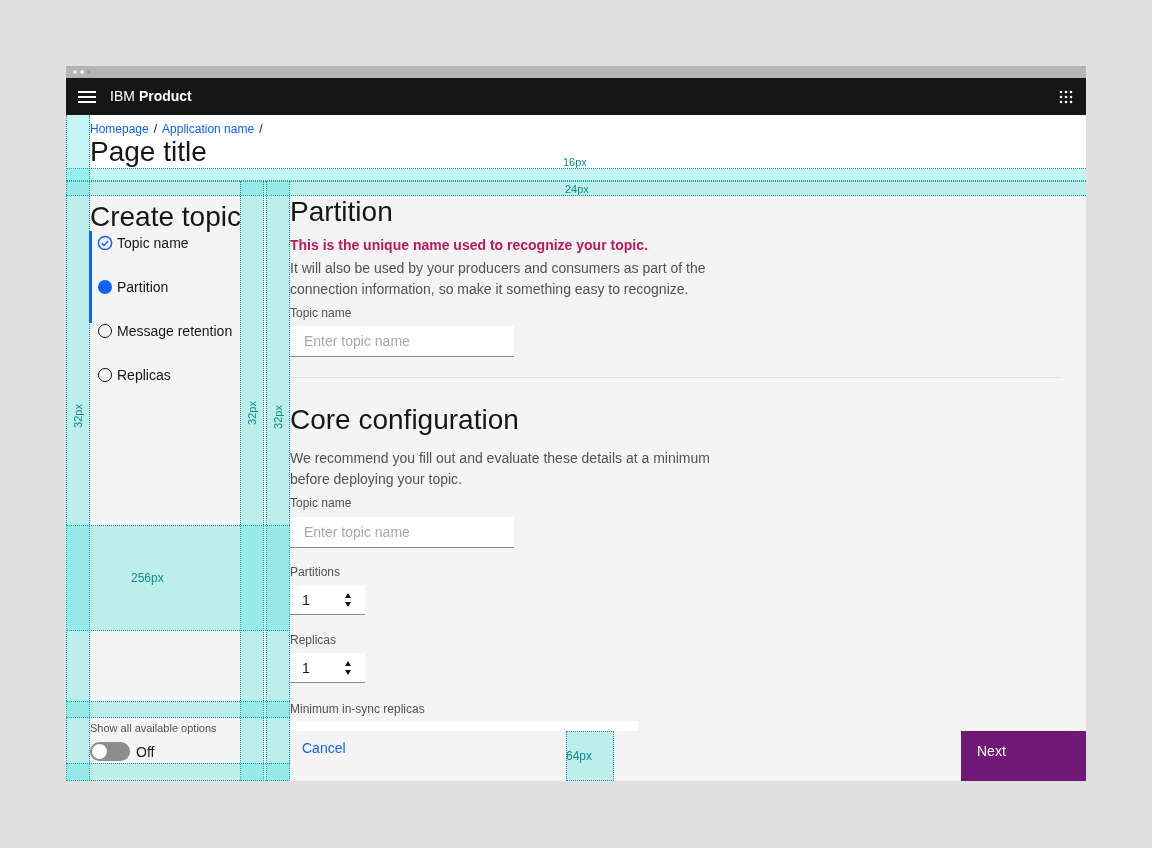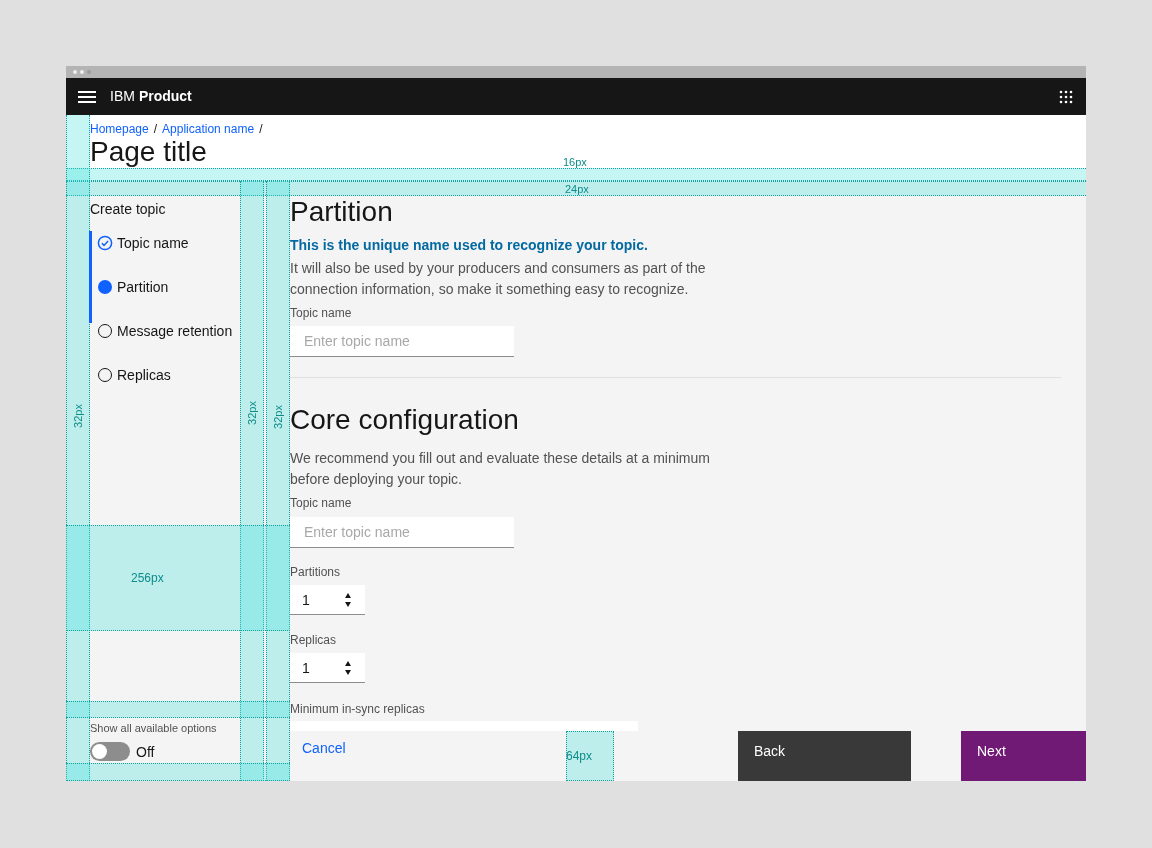--- a/index.html
+++ b/index.html
@@ -61,33 +61,33 @@
   .band256 { left:0; top:459px; width:224px; height:106px; }
   .lbl256 { left:65px; top:505px; width:70px; text-align:left; font-size:12px; }
 
   .band-opt-top { left:0; top:635px; width:224px; height:17px; }
   .band-opt-bot { left:0; top:697px; width:224px; height:18px; }
 
   .block64 { left:500px; top:665px; width:48px; height:50px; }
   .lbl64 { left:500px; top:683px; width:24px; text-align:center; font-size:12px; }
 
   
-  .sb-title { left:24px; top:135px; font-size:14px; font-weight:400; color:#161616; }
+  .sb-title { left:24px; top:135px; font-size:28px; font-weight:400; color:#161616; }
   .progress-line { left:23px; top:165px; width:3px; height:92px; background:#0f62fe; z-index:3; }
   .step { position:absolute; left:31px; width:170px; height:24px; cursor:pointer; z-index:3; }
   .step .lab { position:absolute; left:20px; top:3px; font-size:14px; line-height:18px; color:#161616; white-space:nowrap; }
   .s1 { top:165px; } .s2 { top:209px; } .s3 { top:253px; } .s4 { top:297px; }
   .ic-complete { position:absolute; left:0; top:4px; width:16px; height:16px; }
   .ic-current { position:absolute; left:1px; top:5px; width:14px; height:14px; border-radius:50%; background:#0f62fe; }
   .ic-todo { position:absolute; left:1px; top:5px; width:14px; height:14px; border-radius:50%; border:1.5px solid #161616; background:transparent; }
 
   
   .h1 { position:absolute; left:224px; font-size:28px; font-weight:400; color:#161616; line-height:35px; }
   .h1a { top:128px; } .h1b { top:336px; }
-  .intro-bold { left:224px; top:171px; font-size:14px; font-weight:700; color:#0369a1; }
+  .intro-bold { left:224px; top:171px; font-size:14px; font-weight:700; color:#be185d; }
   .para { position:absolute; left:224px; font-size:14px; line-height:21px; color:#525252; white-space:pre-line; }
   .p1 { top:192px; } .p2 { top:382px; }
   .flabel { position:absolute; left:224px; font-size:12px; color:#525252; }
   .fl1 { top:240px; } .fl2 { top:430px; } .fl3 { top:499px; } .fl4 { top:567px; } .fl5 { top:636px; }
   .tinput { position:absolute; left:224px; width:224px; height:31px; background:#ffffff; border:none;
             border-bottom:1px solid #8d8d8d; font-size:14px; color:#161616; padding:0 14px;
             font-family:"Liberation Sans", sans-serif; outline:none; }
   .tinput::placeholder { color:#a8a8a8; opacity:1; }
   .ti1 { top:260px; } .ti2 { top:451px; }
   .divider { left:224px; top:311px; width:771px; height:1px; background:#e0e0e0; }
@@ -218,21 +218,20 @@
   <div class="flabel fl5">Minimum in-sync replicas</div>
   <div class="abs sliver"></div>
 
   <div class="abs opt-label">Show all available options</div>
   <div class="abs toggle">
     <span class="knob"></span>
   </div>
   <div class="abs toggle-state">Off</div>
 
   <div class="abs cancel">Cancel</div>
-  <div class="fbtn back">Back</div>
   <div class="fbtn next">Next</div>
 
   <div class="ann band16 dot-tb"></div>
   <div class="ann band24 dot-tb"></div>
   <span class="ann-label lbl16">16px</span>
   <span class="ann-label lbl24">24px</span>
 
   <div class="ann strip-left dot-lr"></div>
   <div class="ann strip-sb dot-lr"></div>
   <div class="ann strip-ct dot-lr"></div>

